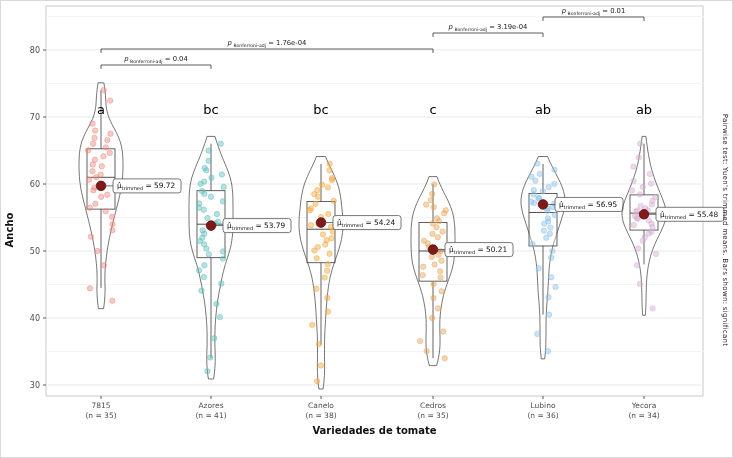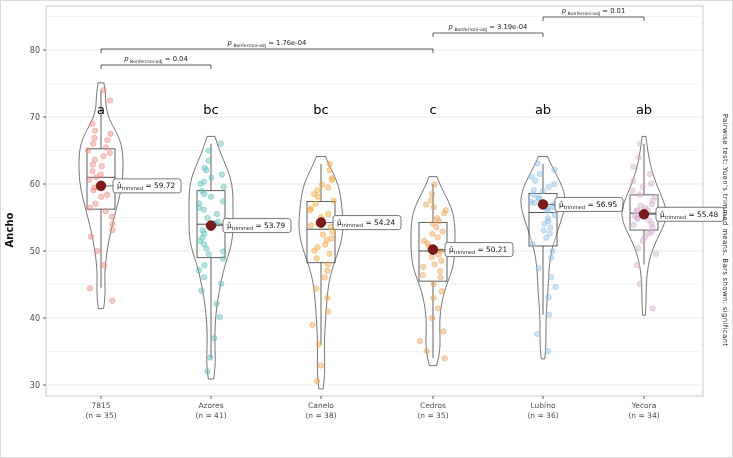--- a/index.html
+++ b/index.html
@@ -361,17 +361,18 @@
       <path d="M 432 36 L 432 32 L 542 32 L 542 36" fill="none" stroke="#333" stroke-width="0.8"></path>
       <text x="487" y="28" text-anchor="middle" font-size="6.8" fill="#222"><tspan font-style="italic">p</tspan><tspan font-size="4.6" dy="1.5"> Bonferroni-adj</tspan><tspan dy="-1.5"> = 3.19e-04</tspan></text>
       <path d="M 542 20 L 542 16 L 643 16 L 643 20" fill="none" stroke="#333" stroke-width="0.8"></path>
       <text x="592.5" y="12" text-anchor="middle" font-size="6.8" fill="#222"><tspan font-style="italic">p</tspan><tspan font-size="4.6" dy="1.5"> Bonferroni-adj</tspan><tspan dy="-1.5"> = 0.01</tspan></text>
     </svg>
 
   <div class="y-title-wrap">
     <span>Ancho</span>
   </div>
 
+  <div class="x-title">Variedades de tomate</div>
 
   <div class="right-caption-wrap">
     <span>Pairwise test: Yuen's trimmed means.  Bars shown: significant</span>
   </div>
 </div>
 
 </body></html>

